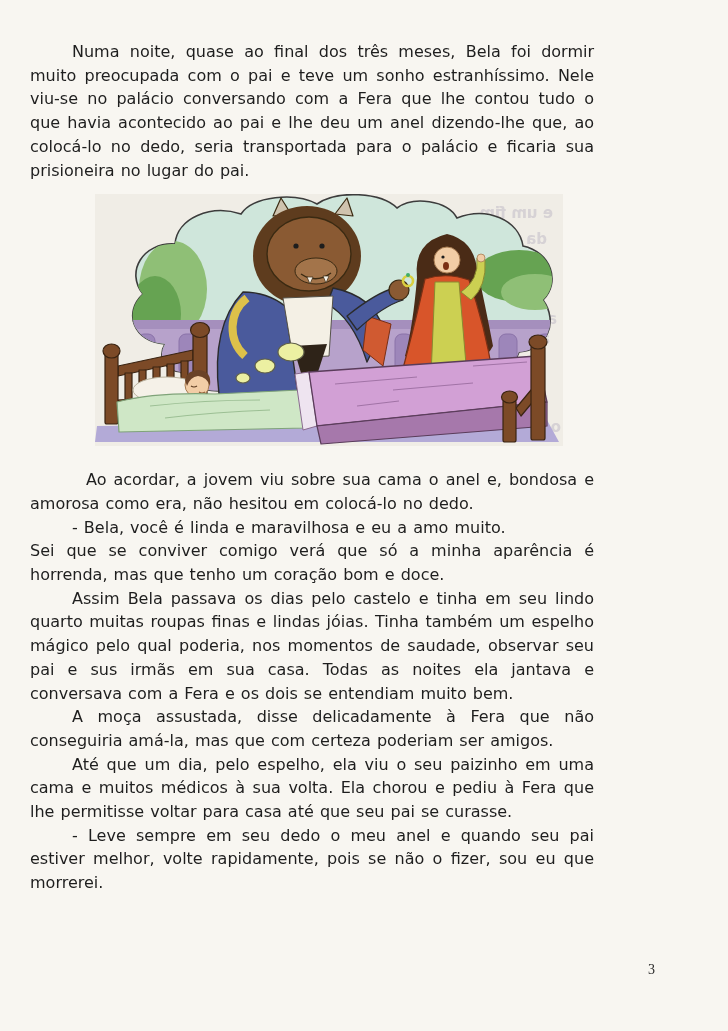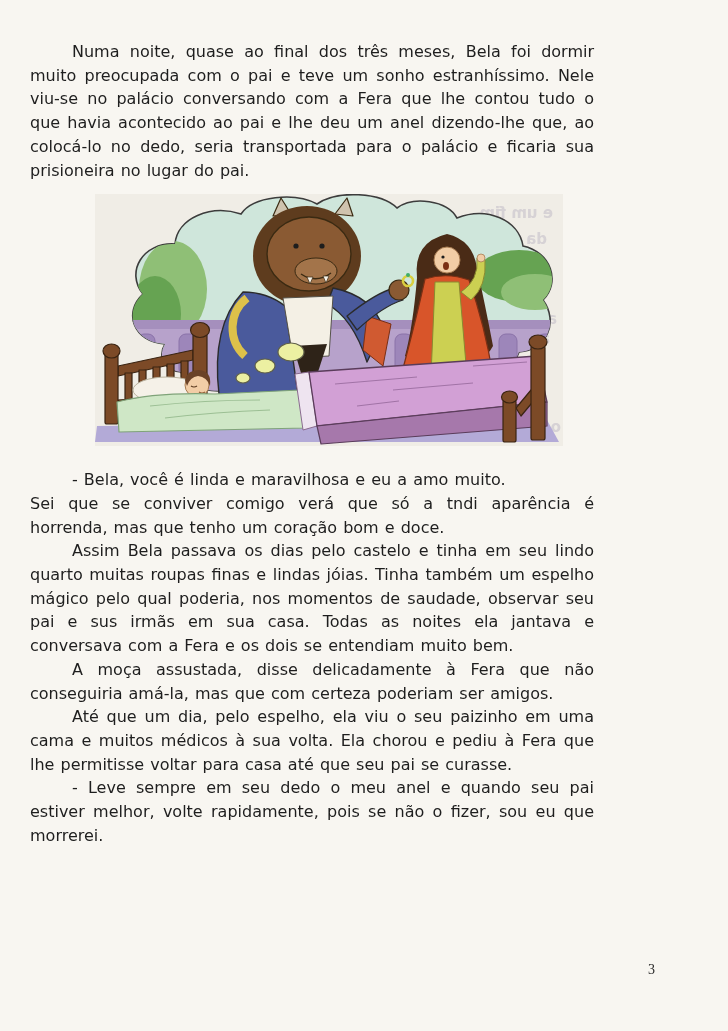--- a/index.html
+++ b/index.html
@@ -156,22 +156,23 @@
         </g>
 
         <g fill="#ecf0a2" stroke="#60604a" stroke-width="1.2">
           <ellipse cx="196" cy="158" rx="13" ry="9"></ellipse>
           <ellipse cx="170" cy="172" rx="10" ry="7"></ellipse>
           <ellipse cx="148" cy="184" rx="7" ry="5"></ellipse>
         </g>
       </svg>
     </div>
 
+    <p class="ind-lg">Ao acordar, a jovem viu sobre sua cama o anel e, bondosa e amorosa como era, não hesitou em colocá-lo no dedo.</p>
     <p class="ind">- Bela, você é linda e maravilhosa e eu a amo muito.</p>
-    <p>Sei que se conviver comigo verá que só a tndi aparência é horrenda, mas que tenho um coração bom e doce.</p>
+    <p>Sei que se conviver comigo verá que só a minha aparência é horrenda, mas que tenho um coração bom e doce.</p>
     <p class="ind">Assim Bela passava os dias pelo castelo e tinha em seu lindo quarto muitas roupas finas e lindas jóias. Tinha também um espelho mágico pelo qual poderia, nos momentos de saudade, observar seu pai e sus irmãs em sua casa. Todas as noites ela jantava e conversava com a Fera e os dois se entendiam muito bem.</p>
     <p class="ind">A moça assustada, disse delicadamente à Fera que não conseguiria amá-la, mas que com certeza poderiam ser amigos.</p>
     <p class="ind">Até que um dia, pelo espelho, ela viu o seu paizinho em uma cama e muitos médicos à sua volta. Ela chorou e pediu à Fera que lhe permitisse voltar para casa até que seu pai se curasse.</p>
     <p class="ind">- Leve sempre em seu dedo o meu anel e quando seu pai estiver melhor, volte rapidamente, pois se não o fizer, sou eu que morrerei.</p>
   </div>
 
   <span class="pagenum">3</span>
 </div>
 
 </body></html>

